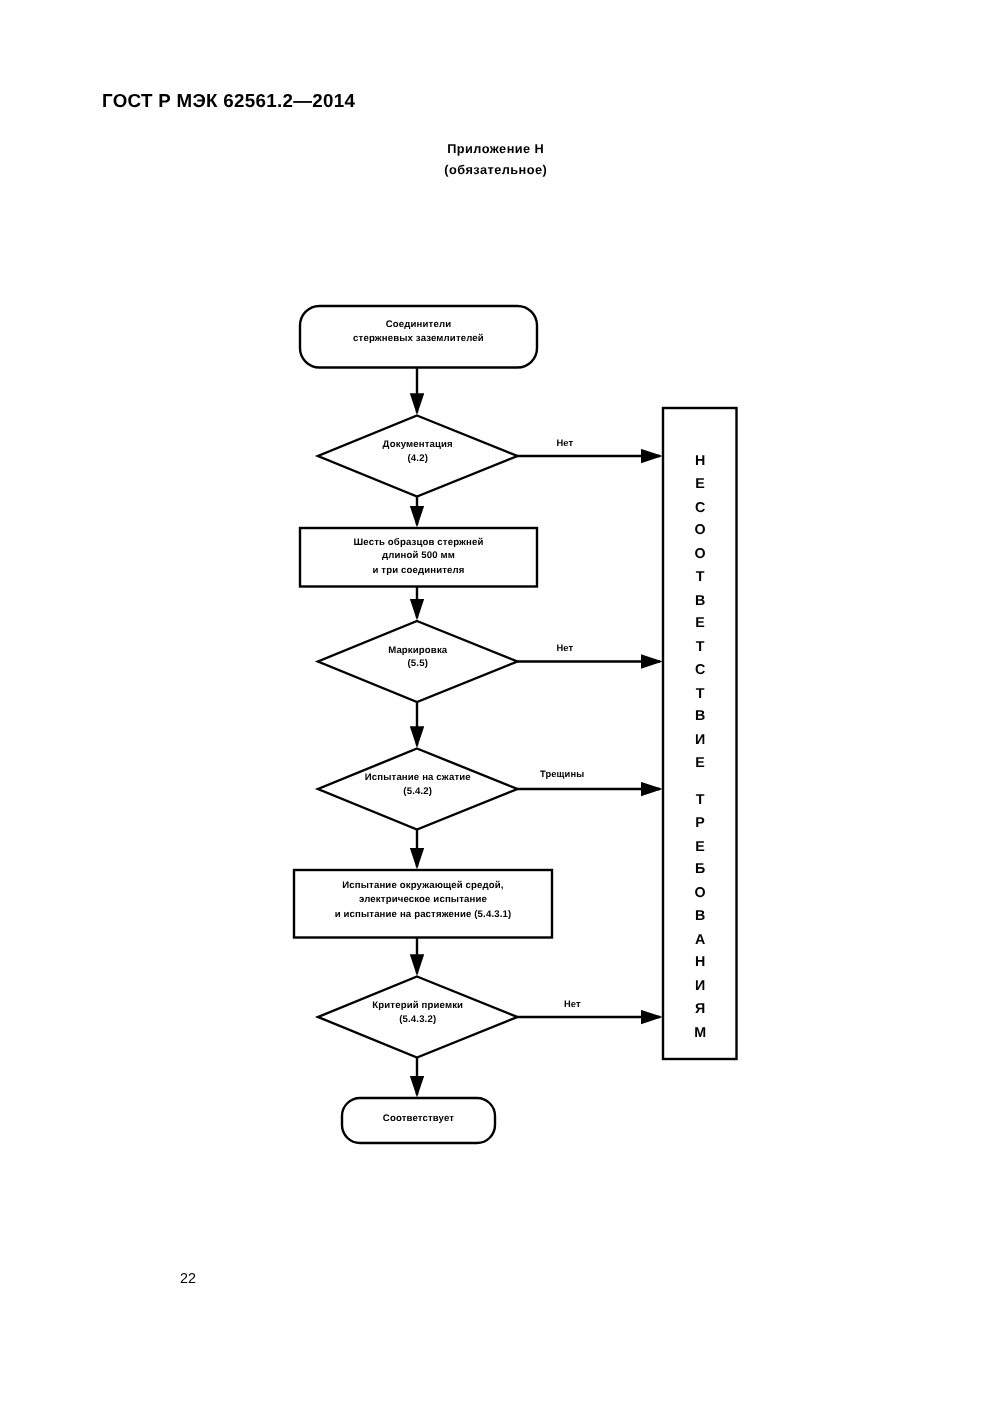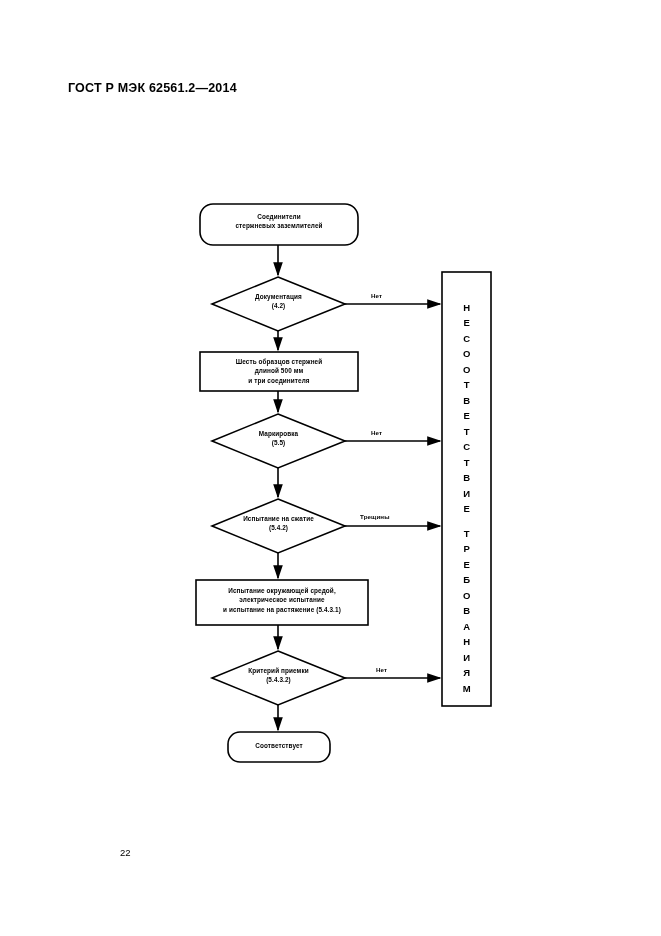--- a/index.html
+++ b/index.html
@@ -23,21 +23,20 @@
 
   
   .std-header {
     position: absolute;
     left: 68px;
     top: 60px;
     font-size: 12.5px;
     font-weight: bold;
     letter-spacing: 0.2px;
     white-space: nowrap;
-    margin-top: 21px;
   }
 
   .annex-block {
     position: absolute;
     left: 0;
     right: 0;
     top: 92px;
     text-align: center;
     font-size: 8.5px;
     font-weight: bold;
@@ -110,20 +109,22 @@
   .vertical-text .vgap { display: block; height: 9px; }
 </style>
 </head>
 <body>
 
 <div class="page">
 
   <div class="std-header">ГОСТ Р МЭК 62561.2—2014</div>
 
   <div class="annex-block">
+    <div>Приложение Н</div>
+    <div>(обязательное)</div>
   </div>
 
 
   <div class="flow">
     <svg width="661" height="936" viewBox="0 0 661 936">
       <defs>
         <marker id="arrow" markerWidth="9" markerHeight="9" refX="8" refY="3" orient="auto" markerUnits="strokeWidth">
           <path d="M0,0 L9,3 L0,6 z" fill="#000"></path>
         </marker>
       </defs>

